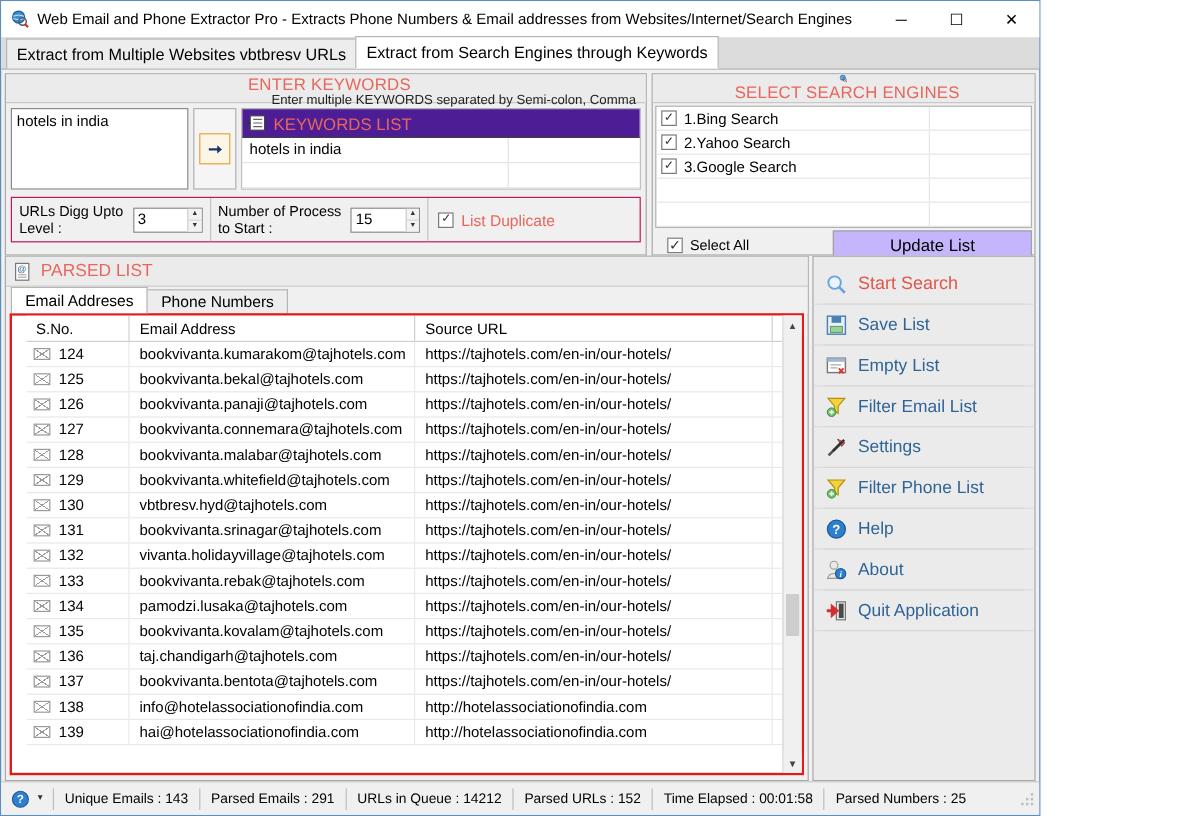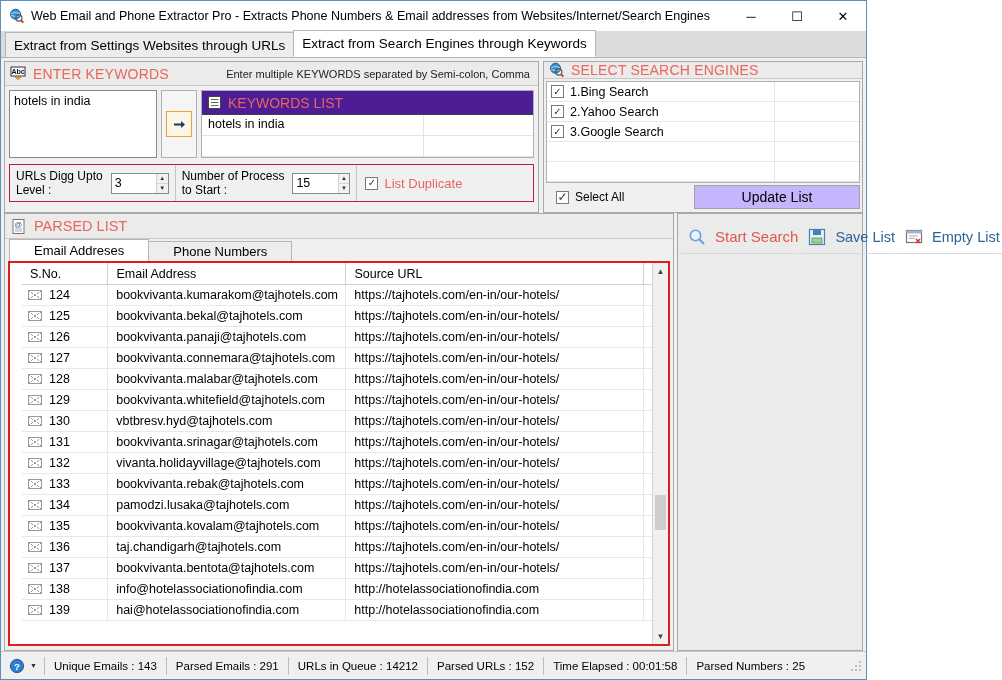--- a/index.html
+++ b/index.html
@@ -61,20 +61,21 @@
   }
   .panel {
     background: #f0f0f0;
     border: 1px solid #a9a9a9;
   }
   .panel-hdr {
     height: 24px; display: flex; align-items: center;
     background: #ebebeb;
     border-bottom: 1px solid #c8c8c8;
     padding: 0 5px;
+    flex-direction: column;
   }
   .panel-hdr .hdr-title {
     color: #e8665c; font-size: 14px; letter-spacing: .2px; margin-left: 6px;
   }
   .hdr-hint { margin-left: auto; font-size: 11px; color: #222; padding-right: 3px; }
 
   
   .kw-panel { flex: 1 1 auto; display:flex; flex-direction: column; }
   .kw-body { display: flex; padding: 4px; gap: 4px; flex: 0 0 auto; }
   .kw-textarea {
@@ -149,21 +150,21 @@
   
   .midwrap { flex: 1 1 auto; display:flex; padding: 0 3px 0 3px; gap: 3px; min-height:0;}
   .parsed {
     flex:1 1 auto; border:1px solid #a9a9a9; background:#f0f0f0;
     display:flex; flex-direction:column; min-width:0;
   }
   .parsed-hdr { height:25px; display:flex; align-items:center; background:#ebebeb; border-bottom:1px solid #c8c8c8; padding:0 5px;}
   .parsed-hdr .hdr-title { color:#e8665c; font-size:14.5px; margin-left:7px; }
   .ptabs { display:flex; align-items:flex-end; height: 22px; padding-left:4px; background:#f0f0f0; }
   .ptab {
-    height:20px; padding: 0 24px; display:flex; align-items:center;
+    height:20px; padding: 0 11px; display:flex; align-items:center;
     font-size:13px; color:#000; background:#ededed;
     border:1px solid #b5b5b5; border-bottom:none; margin-right:-1px;
   }
   .ptab.active { background:#fff; height:22px; z-index:2;}
   .grid-outer { flex:1 1 auto; border: 2px solid #e01b1b; background:#fff; margin: 0 3px 4px 3px; display:flex; min-height:0;padding-left:12px; }
   .grid { flex:1 1 auto; display:flex; flex-direction:column; min-width:0; overflow:hidden;}
   .grid-head { height:22px; display:flex; border-bottom:1px solid #cfcfcf; background:#fff; flex:0 0 auto;}
   .gh { font-size:12.5px; color:#000; display:flex; align-items:center; padding-left:8px; border-right:1px solid #cfcfcf; height:100%; }
   .gh.c1 { width: 100px; }
   .gh.c2 { width: 278px; }
@@ -184,21 +185,21 @@
       linear-gradient(to bottom left, transparent 47%, #9a9a9a 47%, #9a9a9a 53%, transparent 53%);
   }
   .vscroll { width:16px; background:#f0f0f0; border-left:1px solid #d4d4d4; display:flex; flex-direction:column; flex:0 0 auto;}
   .vsbtn { height:16px; display:flex; align-items:center; justify-content:center; font-size:8px; color:#444; background:#f0f0f0;}
   .vstrack { flex:1; position:relative; }
   .vsthumb { position:absolute; left:2px; right:2px; background:#cdcdcd; border-radius:1px; }
 
   
   .actions {
     width: 186px; min-width:186px; border:1px solid #a9a9a9; background:#ebebeb;
-    display:flex; flex-direction:row; padding: 6px 0 0 0;
+    display:flex; flex-direction:column; padding: 6px 0 0 0;
   }
   .action {
     height: 34px; display:flex; align-items:center; padding-left: 10px; gap:9px;
     border-bottom:1px solid #dcdcdc; flex:0 0 auto; position:relative;
   }
   .action:after{ content:""; position:absolute; left:8px; right:8px; bottom:-1px; height:1px; background:#d7d7d7;}
   .action .alabel { font-size:14.5px; color:#2f6496; white-space:nowrap;}
   .action.start .alabel { color:#e0574b; font-size:15px;}
   .action .ico { width:18px; height:18px; flex:0 0 auto; display:block;}
 
@@ -232,21 +233,21 @@
     </svg>
     <span class="title-text">Web Email and Phone Extractor Pro - Extracts Phone Numbers &amp; Email addresses from Websites/Internet/Search Engines</span>
     <div class="win-btns">
       <div class="win-btn">─</div>
       <div class="win-btn">☐</div>
       <div class="win-btn close">✕</div>
     </div>
   </div>
 
   <div class="tabstrip">
-    <div class="tab">Extract from Settings Websites through URLs</div>
+    <div class="tab">Extract from Multiple Websites vbtbresv URLs</div>
     <div class="tab active">Extract from Search Engines through Keywords</div>
   </div>
 
   <div class="topwrap">
 
     <div class="panel kw-panel">
       <div class="panel-hdr">
         <svg width="17" height="17" viewBox="0 0 17 17">
           <rect x="1" y="2" width="14" height="9" fill="#fff" stroke="#333" stroke-width="1"></rect>
           <text x="8" y="9.4" font-size="7" text-anchor="middle" fill="#111" font-family="Liberation Sans, sans-serif" font-weight="bold">Abc</text>

